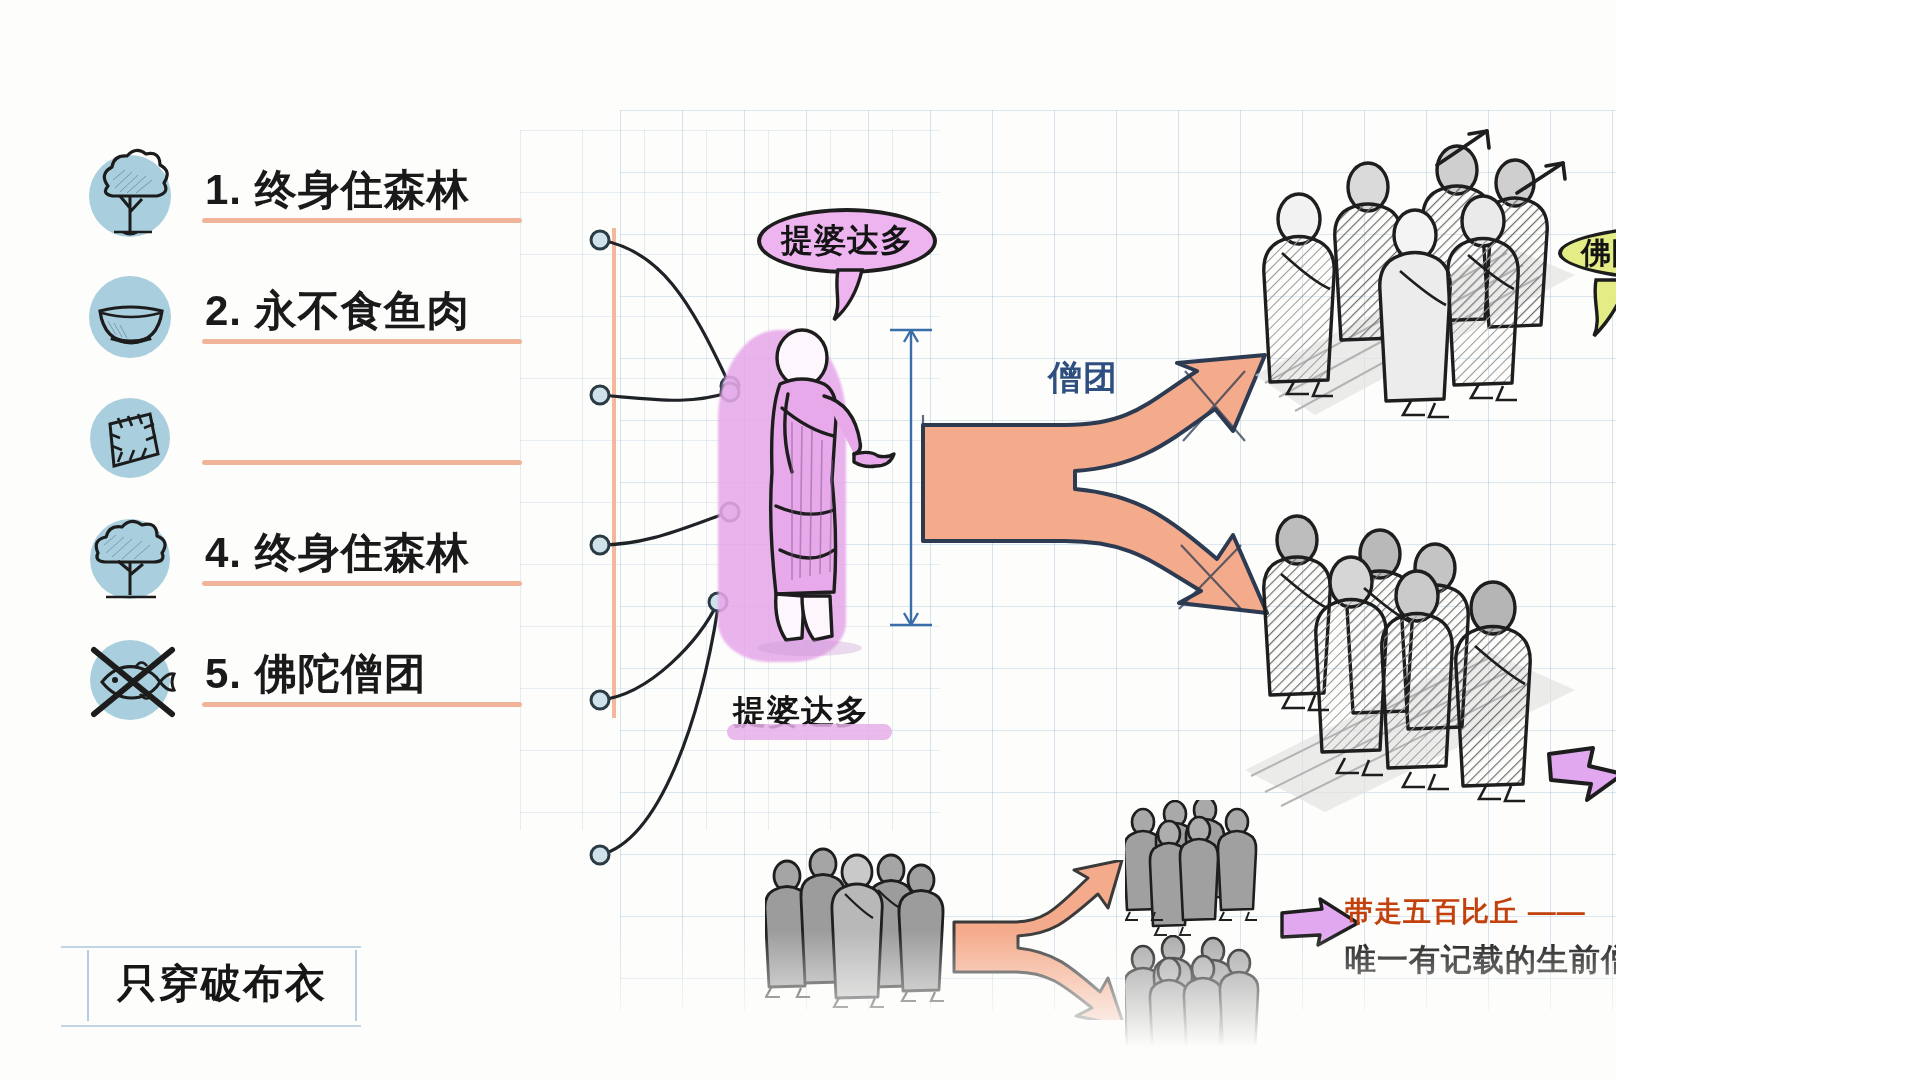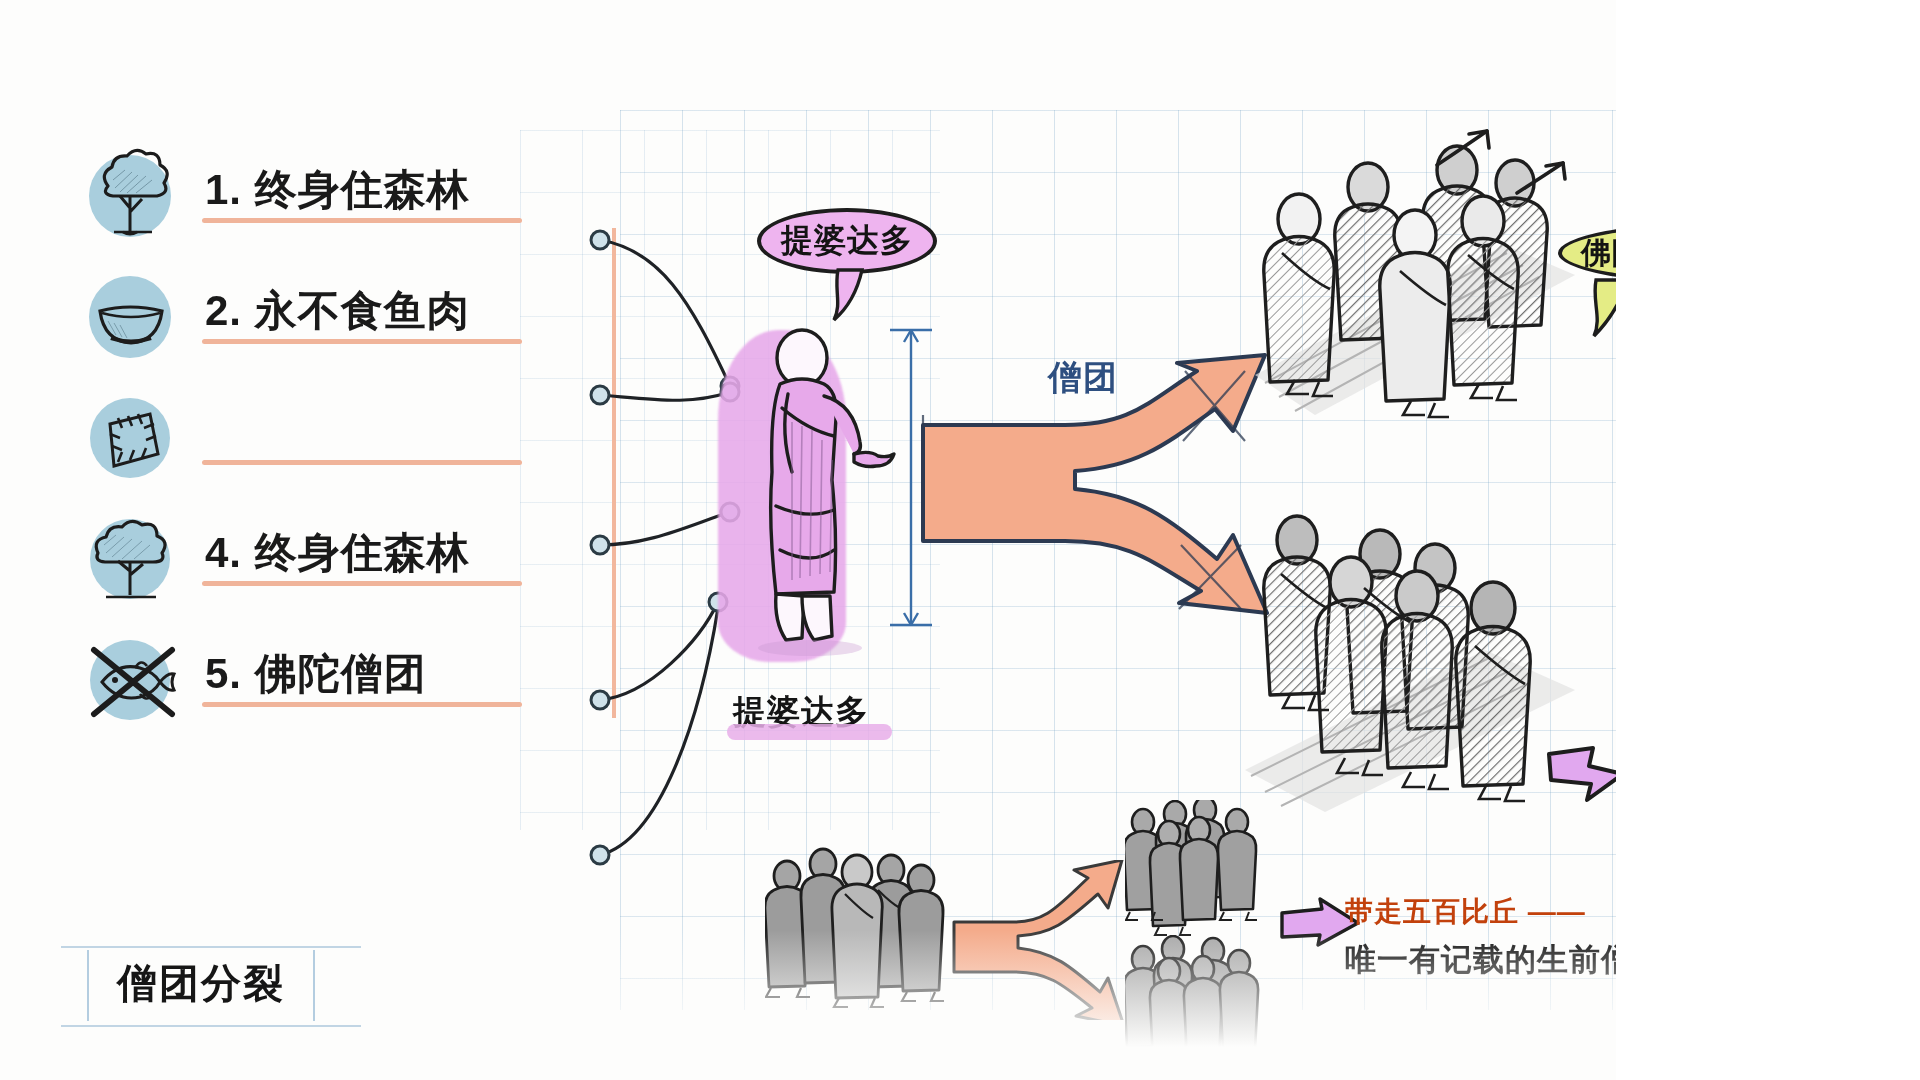--- a/index.html
+++ b/index.html
@@ -260,21 +260,21 @@
       <circle cx="600" cy="855" r="9"></circle>
       <circle cx="730" cy="386" r="9"></circle>
       <circle cx="730" cy="392" r="9"></circle>
       <circle cx="730" cy="512" r="9"></circle>
       <circle cx="718" cy="602" r="9"></circle>
     </g>
   </svg>
 
   <div class="caption-box">
     <span class="cap-line-t"></span>
-    <span>僧团分裂</span>
+    <span>只穿破布衣</span>
     <span class="cap-line-b"></span>
   </div>
 
   <div class="aura"></div>
   <div class="fig" style="left:740px; top:330px;">
     <svg width="190" height="340" viewBox="0 0 190 340">
       <g fill="#e7a9ea" stroke="#1d1d1d" stroke-width="3.4" stroke-linejoin="round" stroke-linecap="round">
         <ellipse cx="62" cy="28" rx="25" ry="28" fill="#fdf7fd"></ellipse>
         <path d="M40 54 q22 -10 44 0 q14 8 12 34 l-4 62 q6 60 2 112 l-58 2 q-8 -72 -4 -122 q-2 -62 8 -88z"></path>
         <path d="M84 66 q30 8 36 46 q2 10 -6 12"></path>

